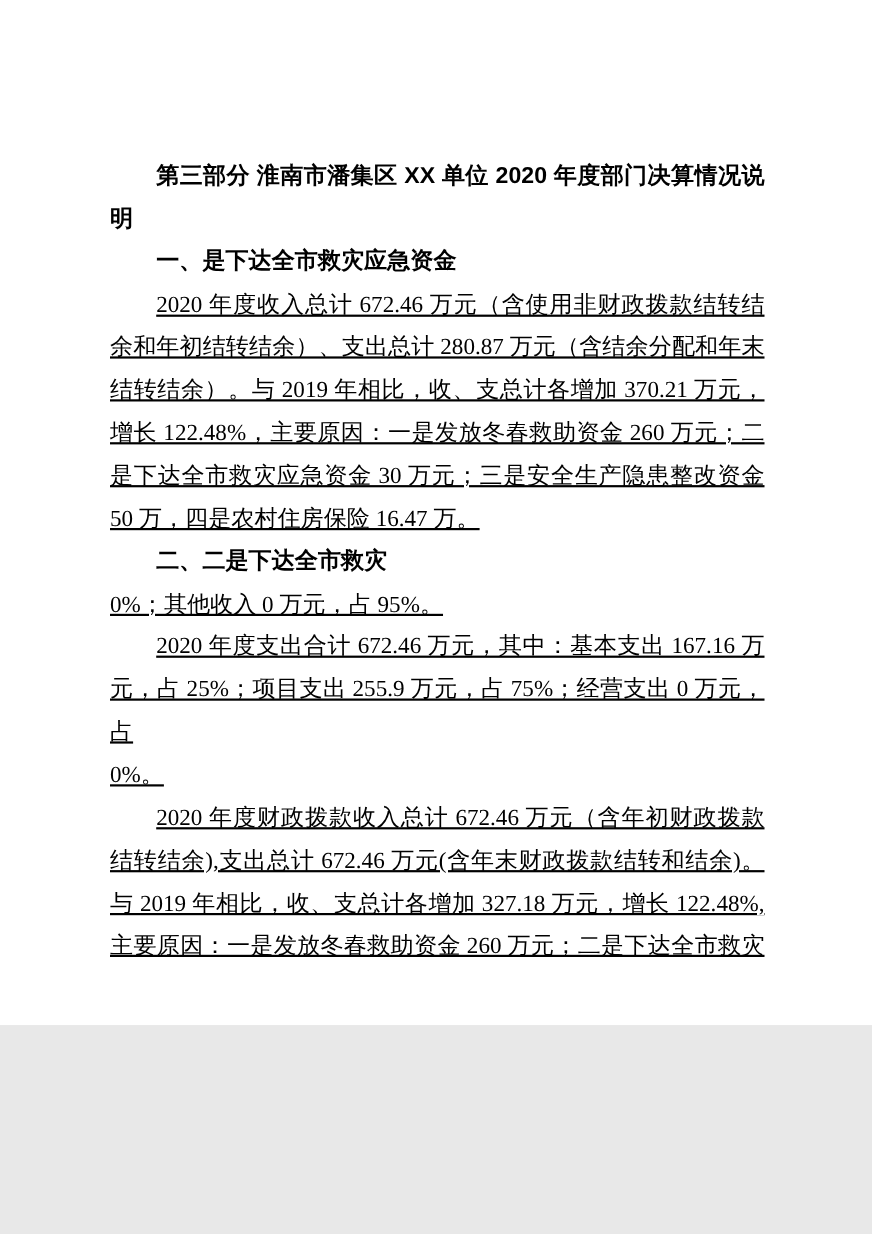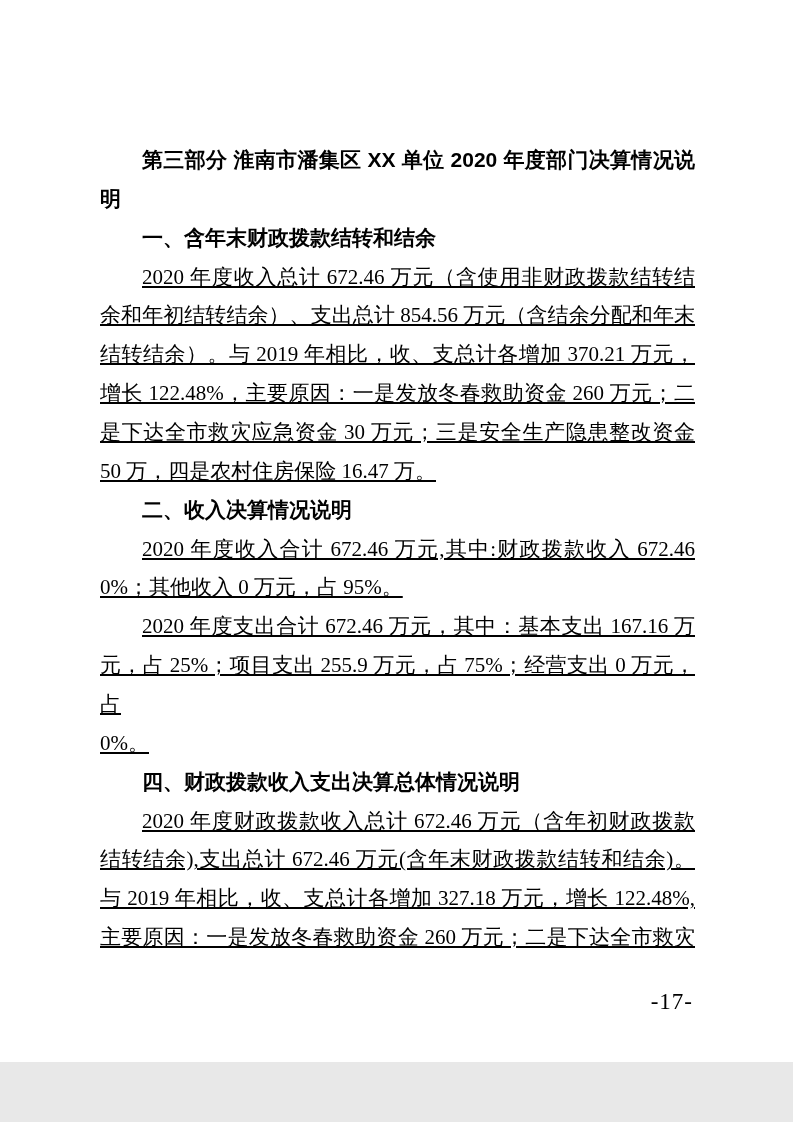--- a/index.html
+++ b/index.html
@@ -3,21 +3,21 @@
 <meta charset="utf-8">
 <style>
   html, body {
     margin: 0;
     padding: 0;
     background: #e8e8e8;
   }
   .page {
     position: relative;
     width: 793px;
-    height: 1062px;
+    height: 932px;
     margin: 0 auto;
     background: #ffffff;
     color: #000000;
     overflow: hidden;
   }
   .content {
     position: absolute;
     left: 100px;
     top: 141px;
     width: 595px;
@@ -72,49 +72,47 @@
 
 <div class="page">
   <div class="content serif">
 
     <div class="doc-title sans">
         <div class="line jline first">第三部分 淮南市潘集区 XX 单位 2020 年度部门决算情况说</div>
         <div class="line jline last">明</div>
       </div>
 
     <section>
-      <h2 class="heading sans line">一、含年末财政拨款结转和结余</h2>
+      <h2 class="heading sans line">一、是下达全市救灾应急资金</h2>
       <div class="para">
           <div class="line jline first">2020 年度收入总计 672.46 万元（含使用非财政拨款结转结</div>
-          <div class="line jline">余和年初结转结余）、支出总计 854.56 万元（含结余分配和年末</div>
+          <div class="line jline">余和年初结转结余）、支出总计 280.87 万元（含结余分配和年末</div>
           <div class="line jline">结转结余）。与 2019 年相比，收、支总计各增加 370.21 万元，</div>
           <div class="line jline">增长 122.48%，主要原因：一是发放冬春救助资金 260 万元；二</div>
           <div class="line jline">是下达全市救灾应急资金 30 万元；三是安全生产隐患整改资金</div>
           <div class="line jline last">50 万，四是农村住房保险 16.47 万。</div>
         </div>
     </section>
 
     <section>
-      <h2 class="heading sans line">二、收入决算情况说明</h2>
+      <h2 class="heading sans line">二、二是下达全市救灾</h2>
       <div class="para">
-          <div class="line jline first">2020 年度收入合计 672.46 万元,其中:财政拨款收入 672.46</div>
           <div class="line jline last">0%；其他收入 0 万元，占 95%。</div>
         </div>
     </section>
 
     <section>
       <div class="para">
           <div class="line jline first">2020 年度支出合计 672.46 万元，其中：基本支出 167.16 万</div>
           <div class="line jline">元，占 25%；项目支出 255.9 万元，占 75%；经营支出 0 万元，占</div>
           <div class="line jline last">0%。</div>
         </div>
     </section>
 
     <section>
-      <h2 class="heading sans line">四、财政拨款收入支出决算总体情况说明</h2>
       <div class="para">
           <div class="line jline first">2020 年度财政拨款收入总计 672.46 万元（含年初财政拨款</div>
           <div class="line jline">结转结余),支出总计 672.46 万元(含年末财政拨款结转和结余)。</div>
           <div class="line jline">与 2019 年相比，收、支总计各增加 327.18 万元，增长 122.48%,</div>
           <div class="line jline">主要原因：一是发放冬春救助资金 260 万元；二是下达全市救灾</div>
         </div>
     </section>
 
   </div>
 

